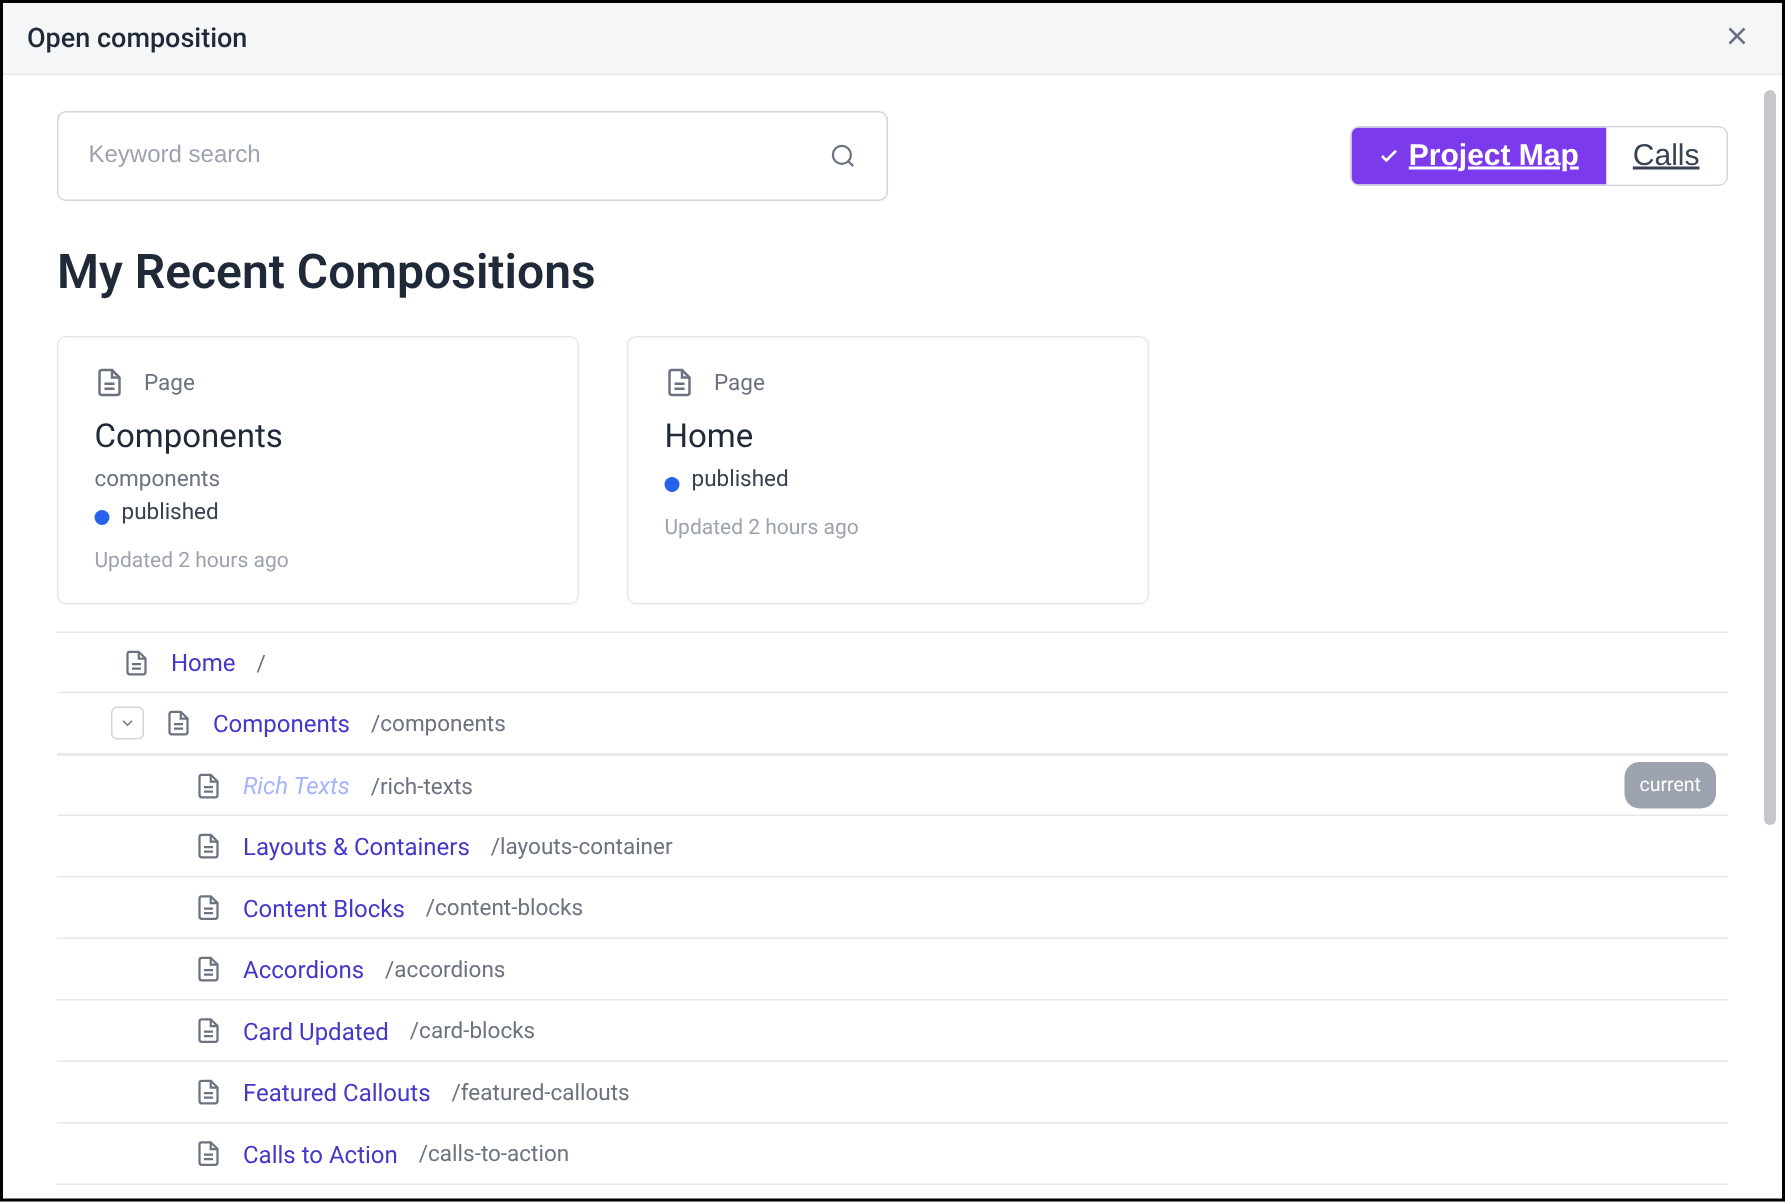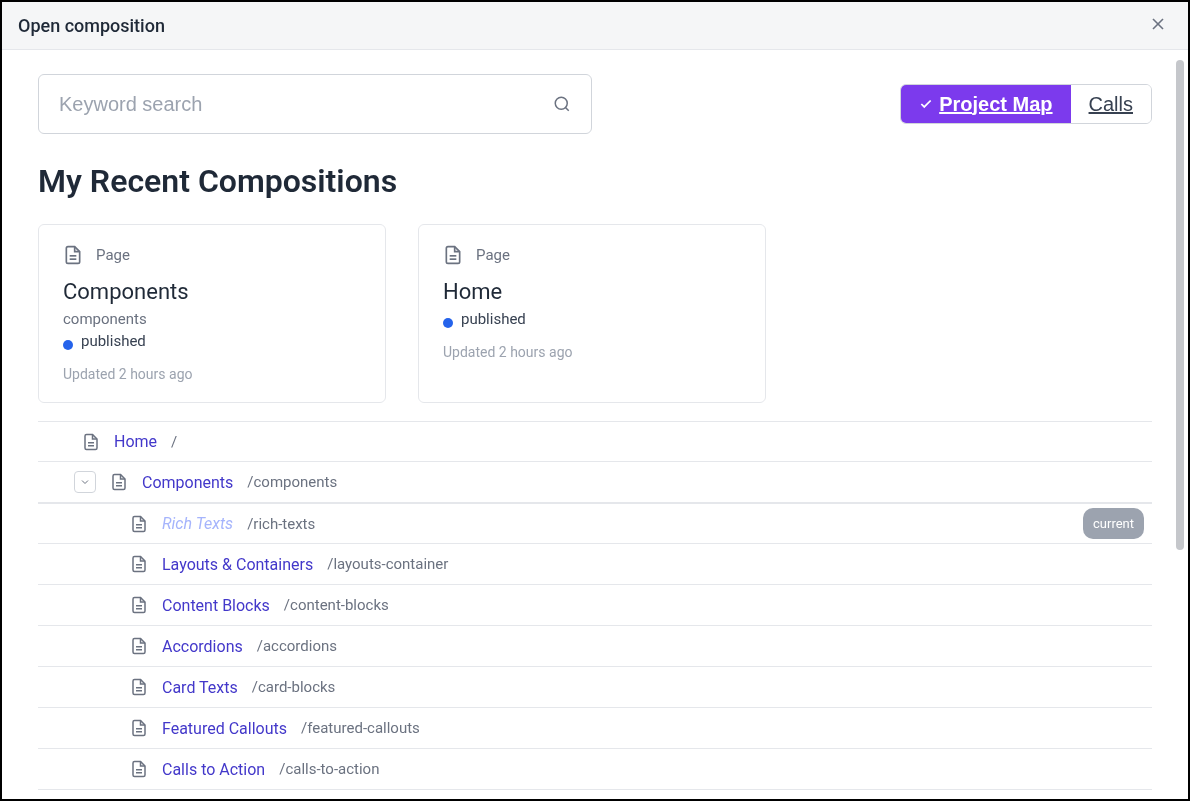--- a/index.html
+++ b/index.html
@@ -59,21 +59,21 @@
       border: 1px solid #d1d5db;
       border-radius: 6px;
       display: flex;
       align-items: center;
       padding: 0 20px;
     }
     .search-box input {
       flex: 1;
       border: none;
       outline: none;
-      font-size: 20px;
+      font-size: 16px;
       color: #0c4a6e;
     }
     .search-box input::placeholder { color: #9ca3af; }
     .search-icon { color: #6b7280; }
     .view-toggle {
       display: flex;
       border: 1px solid #d1d5db;
       border-radius: 6px;
       overflow: hidden;
       height: 40px;
@@ -347,21 +347,21 @@
           <a class="tree-link">Accordions</a>
           <span class="tree-path">/accordions</span>
         </div>
         <div class="tree-row indent-2">
           <svg class="doc-icon-sm" width="18" height="18" viewBox="0 0 24 24" fill="none" stroke="currentColor" stroke-width="2">
             <path d="M14 2H6a2 2 0 0 0-2 2v16a2 2 0 0 0 2 2h12a2 2 0 0 0 2-2V8z"></path>
             <polyline points="14 2 14 8 20 8"></polyline>
             <line x1="8" y1="13" x2="16" y2="13"></line>
             <line x1="8" y1="17" x2="16" y2="17"></line>
           </svg>
-          <a class="tree-link">Card Texts</a>
+          <a class="tree-link">Card Updated</a>
           <span class="tree-path">/card-blocks</span>
         </div>
         <div class="tree-row indent-2">
           <svg class="doc-icon-sm" width="18" height="18" viewBox="0 0 24 24" fill="none" stroke="currentColor" stroke-width="2">
             <path d="M14 2H6a2 2 0 0 0-2 2v16a2 2 0 0 0 2 2h12a2 2 0 0 0 2-2V8z"></path>
             <polyline points="14 2 14 8 20 8"></polyline>
             <line x1="8" y1="13" x2="16" y2="13"></line>
             <line x1="8" y1="17" x2="16" y2="17"></line>
           </svg>
           <a class="tree-link">Featured Callouts</a>

